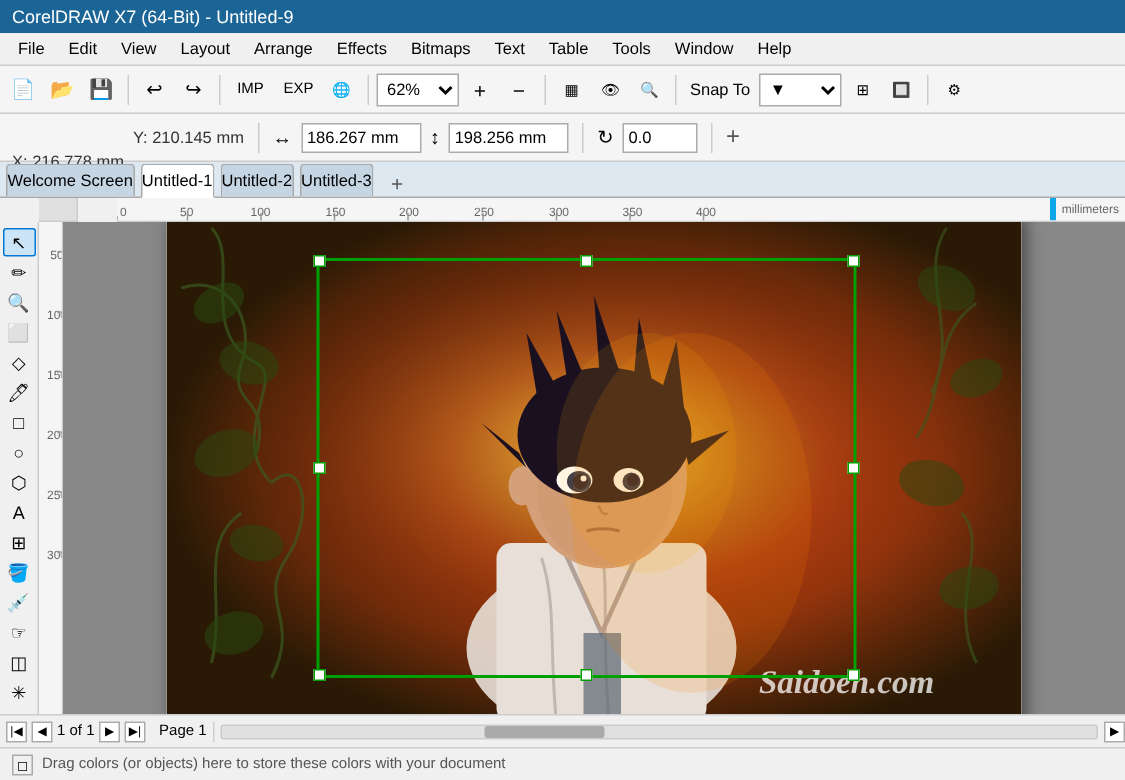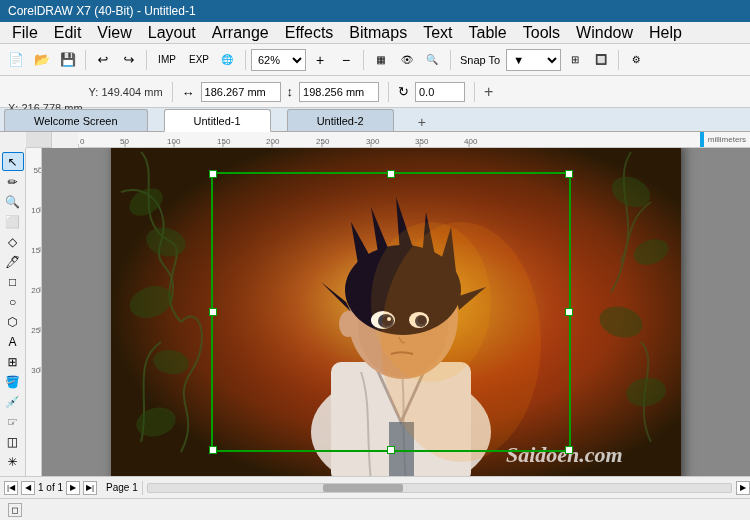--- a/index.html
+++ b/index.html
@@ -3,37 +3,37 @@
   <meta charset="utf-8">
   <style>
     * { margin: 0; padding: 0; box-sizing: border-box; }
     body { width: 750px; height: 520px; overflow: hidden; font-family: 'Segoe UI', Tahoma, sans-serif; font-size: 11px; background: #f0f0f0; }
 
     
     #title-bar { height: 22px; background: #1a6496; color: white; display: flex; align-items: center; padding: 0 8px; font-size: 12px; }
 
     
     #menu-bar { height: 22px; background: #f0f0f0; display: flex; align-items: center; border-bottom: 1px solid #ccc; padding: 0 4px; }
-    .menu-item { padding: 2px 8px; cursor: pointer; font-size: 16px; }
+    .menu-item { padding: 2px 8px; cursor: pointer; font-size: 11px; }
 
     
     #toolbar { height: 32px; background: #f5f5f5; border-bottom: 1px solid #ccc; display: flex; align-items: center; padding: 0 4px; gap: 2px; }
     .tb-btn { width: 24px; height: 24px; display: flex; align-items: center; justify-content: center; cursor: pointer; border: 1px solid transparent; font-size: 13px; border-radius: 2px; }
     .tb-separator { width: 1px; height: 20px; background: #ccc; margin: 0 3px; }
     .tb-combo { height: 22px; font-size: 11px; border: 1px solid #aaa; background: white; padding: 0 2px; min-width: 55px; }
 
     
     #context-bar { height: 32px; background: #f5f5f5; border-bottom: 1px solid #ccc; display: flex; align-items: center; padding: 0 8px; gap: 6px; }
     .coord-input { height: 20px; width: 80px; font-size: 11px; border: 1px solid #aaa; padding: 0 3px; background: white; }
     .btn-clear { height: 22px; font-size: 11px; border: 1px solid #aaa; background: white; padding: 0 8px; cursor: pointer; border-radius: 2px; }
     .plus-icon { font-size: 16px; color: #555; }
 
     
     #tabs { height: 24px; background: #dde8f0; display: flex; align-items: flex-end; padding: 0 4px; border-bottom: 1px solid #aaa; }
-    .tab { height: 22px; padding: 0 29px; display: flex; align-items: center; cursor: pointer; font-size: 11px; background: #c5d5e4; border: 1px solid #aaa; border-bottom: none; margin-right: 16px; border-radius: 3px 3px 0 0; }
+    .tab { height: 22px; padding: 0 0; display: flex; align-items: center; cursor: pointer; font-size: 11px; background: #c5d5e4; border: 1px solid #aaa; border-bottom: none; margin-right: 4px; border-radius: 3px 3px 0 0; }
     .tab.active { background: white; border-bottom: 1px solid white; z-index: 1; margin-bottom: -1px; height: 23px; }
     .tab-add { width: 20px; height: 18px; display: flex; align-items: center; justify-content: center; cursor: pointer; font-size: 14px; color: #555; margin-left: 2px; }
 
     
     #toolpanel { width: 26px; background: #f0f0f0; border-right: 1px solid #ccc; display: flex; flex-direction: column; align-items: center; padding: 4px 0; gap: 1px; }
     .tool-btn { width: 22px; height: 22px; display: flex; align-items: center; justify-content: center; cursor: pointer; border: 1px solid transparent; font-size: 12px; border-radius: 2px; }
     .tool-btn.active { border-color: #0078d7; background: #cce4f7; }
 
     
     #ruler-h { height: 16px; background: #f5f5f5; border-bottom: 1px solid #ccc; display: flex; align-items: center; overflow: hidden; margin-left: 26px; }
@@ -58,21 +58,21 @@
     .anime-image { width: 100%; height: 100%; }
 
     
     #hscroll-track { flex: 1; height: 10px; background: #e0e0e0; border: 1px solid #ccc; border-radius: 2px; margin: 0 2px; position: relative; }
     #hscroll-thumb { width: 80px; height: 8px; background: #aaa; position: absolute; left: 30%; top: 0; border-radius: 2px; }
   </style>
 </head>
 <body>
 
 <div id="title-bar">
-  <span>CorelDRAW X7 (40-Bit) - Untitled-1</span>
+  <span>CorelDRAW X7 (64-Bit) - Untitled-9</span>
 </div>
 
 <div id="menu-bar">
   <span class="menu-item">File</span>
   <span class="menu-item">Edit</span>
   <span class="menu-item">View</span>
   <span class="menu-item">Layout</span>
   <span class="menu-item">Arrange</span>
   <span class="menu-item">Effects</span>
   <span class="menu-item">Bitmaps</span>
@@ -113,37 +113,38 @@
     <option>▼</option>
   </select>
   <div class="tb-btn" style="font-size:10px;">⊞</div>
   <div class="tb-btn" style="font-size:10px;">🔲</div>
   <div class="tb-separator"></div>
   <div class="tb-btn" style="font-size:10px;">⚙</div>
 </div>
 
 <div id="context-bar">
   <span style="font-size:11px; color:#333; font-weight:500;margin-top:33px;">X: 216.778 mm</span>
-  <span style="font-size:11px; color:#333; font-weight:500;">Y: 149.404 mm</span>
+  <span style="font-size:11px; color:#333; font-weight:500;">Y: 210.145 mm</span>
   <div class="tb-separator"></div>
   <span style="font-size:13px;">↔</span>
   <input type="text" class="coord-input" value="186.267 mm" style="">
   <span style="font-size:13px;">↕</span>
   <input type="text" class="coord-input" value="198.256 mm" style="">
   <div class="tb-separator"></div>
   <span style="font-size:13px;">↻</span>
   <input type="text" class="coord-input" value="0.0" style="width: 50px;">
   <div class="tb-separator"></div>
   <span class="plus-icon">+</span>
 </div>
 
 <div id="tabs">
   <div class="tab">Welcome Screen</div>
   <div class="tab active">Untitled-1</div>
   <div class="tab">Untitled-2</div>
+  <div class="tab">Untitled-3</div>
   <div class="tab-add">+</div>
 </div>
 
 <div style="display:flex; margin-left:26px;">
   <div id="ruler-corner"></div>
   <div id="ruler-h" style="flex:1; height:16px; background:#f5f5f5; border-bottom:1px solid #ccc; position:relative; overflow:hidden;">
     <svg width="100%" height="16">
       <rect width="100%" height="16" fill="#f5f5f5"></rect>
       <text x="2" y="12" font-size="8" fill="#666">0</text>
       <line x1="0" y1="12" x2="0" y2="16" stroke="#999" stroke-width="1"></line>
@@ -338,13 +339,14 @@
   </div>
 
   <div id="hscroll-track" style="flex:1; margin:0 4px; height:10px; background:#e0e0e0; border:1px solid #ccc; position:relative; border-radius:2px;">
     <div id="hscroll-thumb" style="width:80px; height:8px; background:#aaa; position:absolute; left:30%; top:0; border-radius:2px;"></div>
   </div>
   <div class="nav-btn">▶</div>
 </div>
 
 <div style="height:22px; background:#f0f0f0; border-top:1px solid #ccc; display:flex; align-items:center; padding:0 8px; overflow:hidden; position:relative;">
   <div style="width:14px; height:14px; border:1px solid #aaa; margin-right:6px; display:flex; align-items:center; justify-content:center; font-size:9px;">◻</div>
+  <span style="font-size:10px; color:#555; flex:1;">Drag colors (or objects) here to store these colors with your document</span>
 </div>
 
 </body></html>

